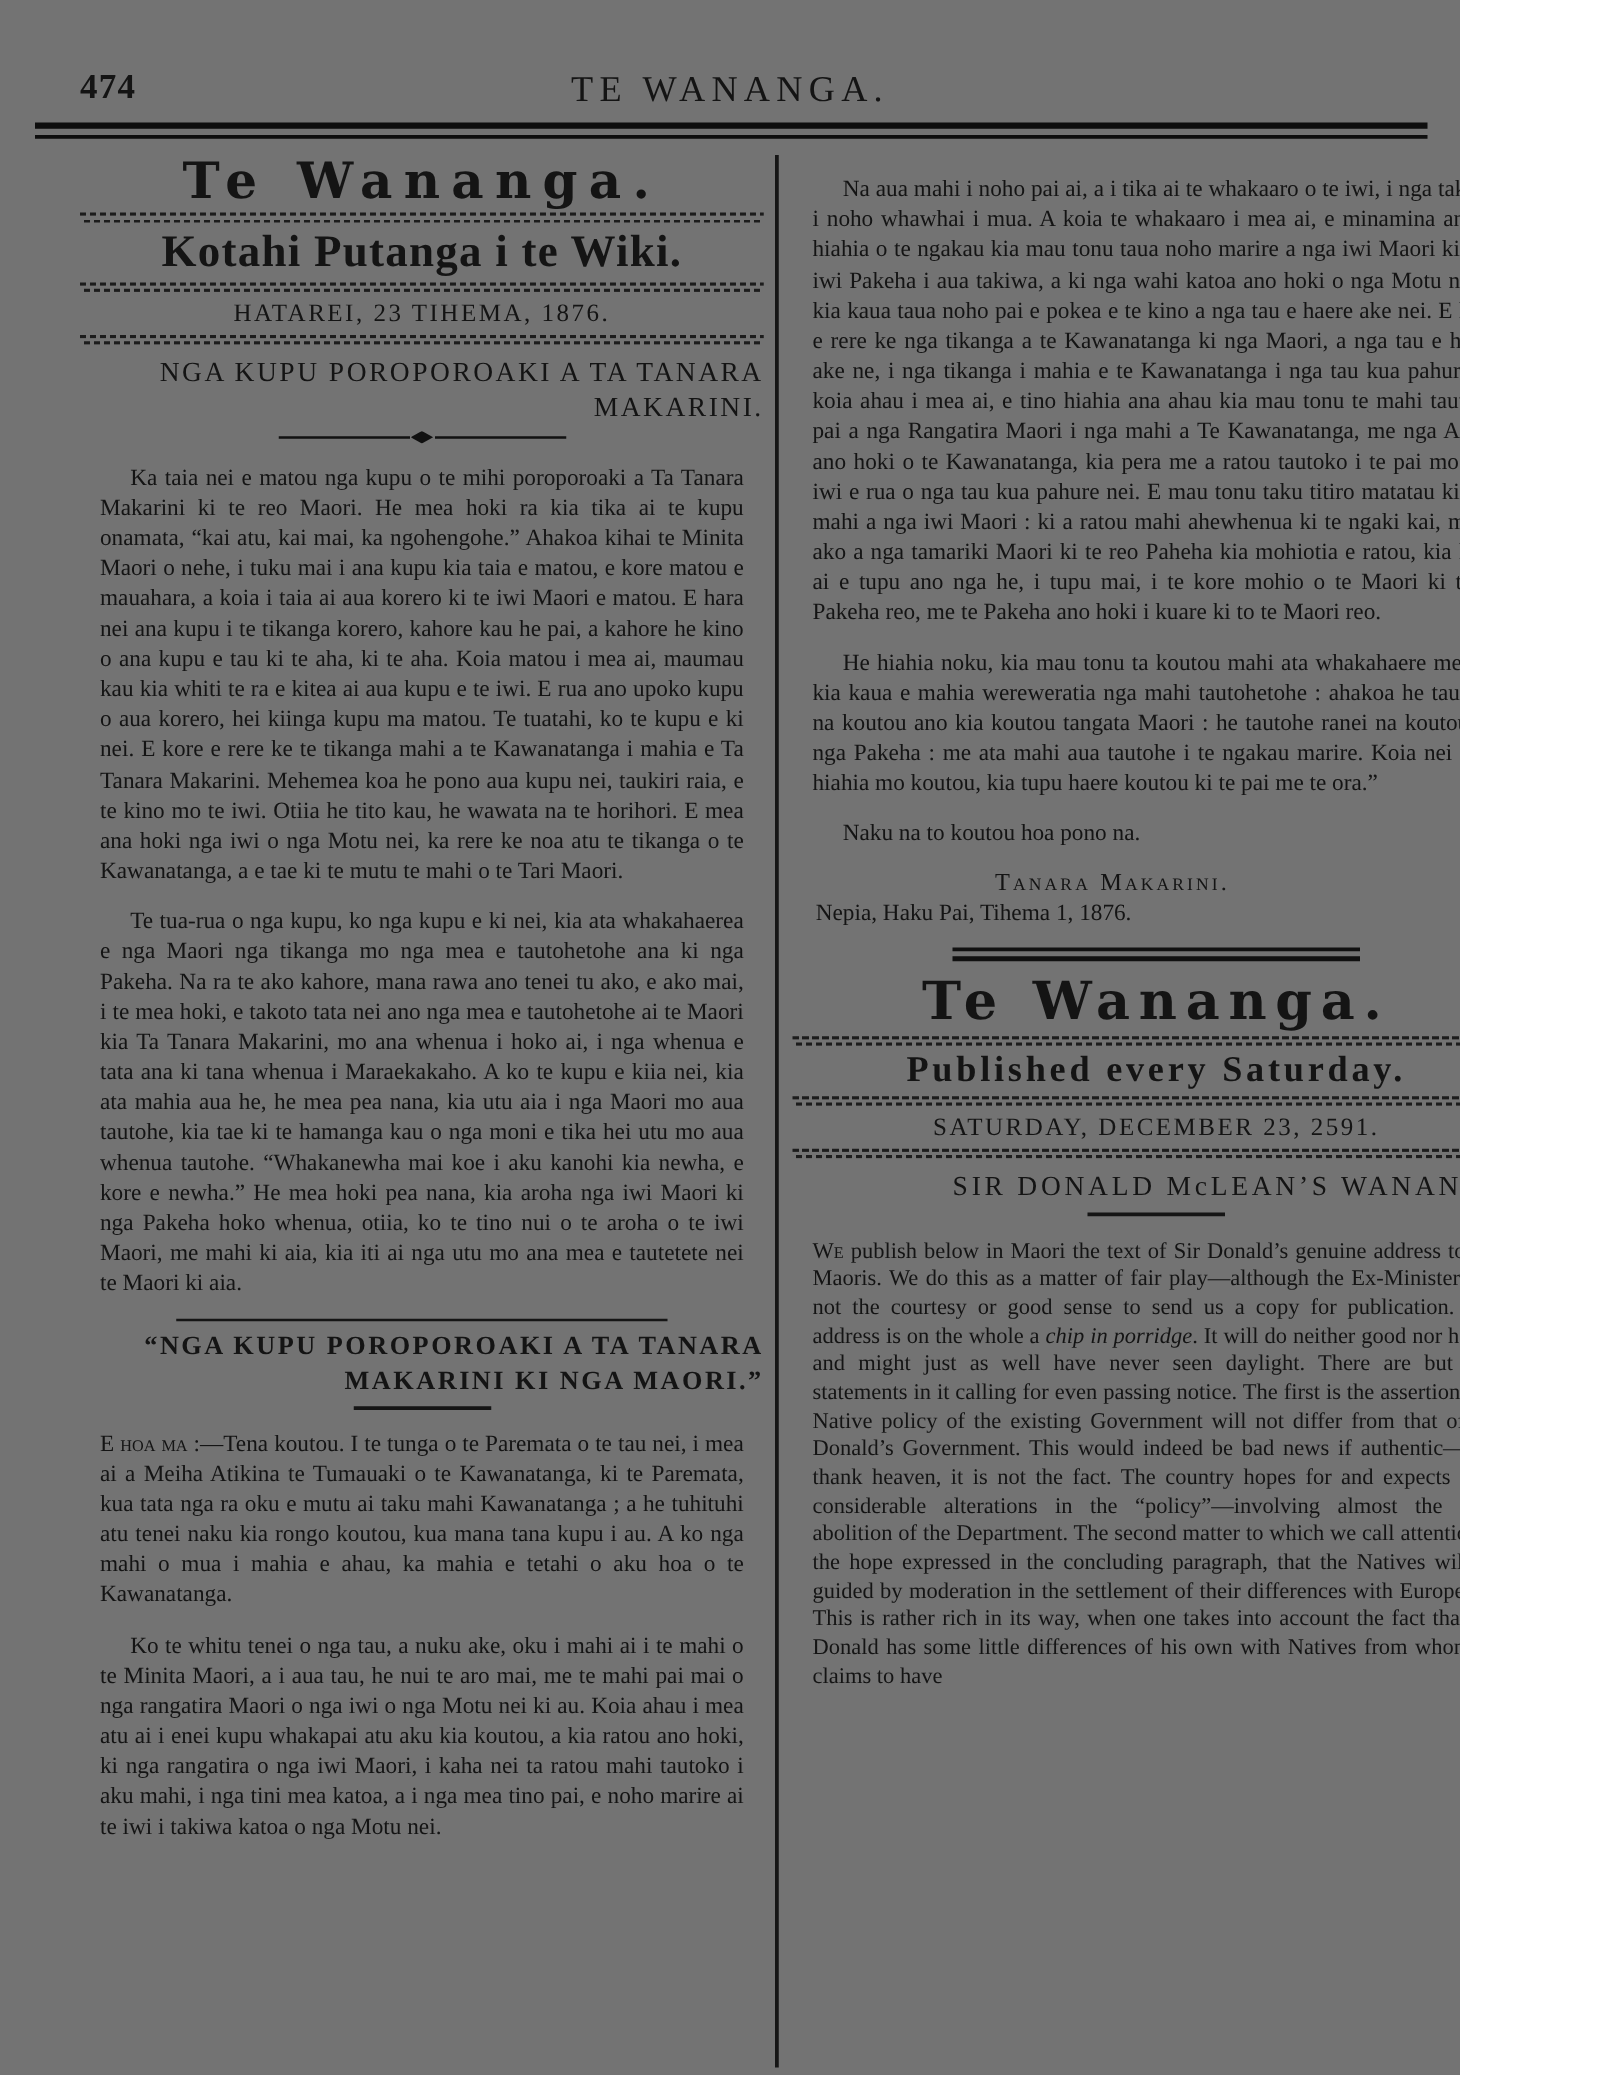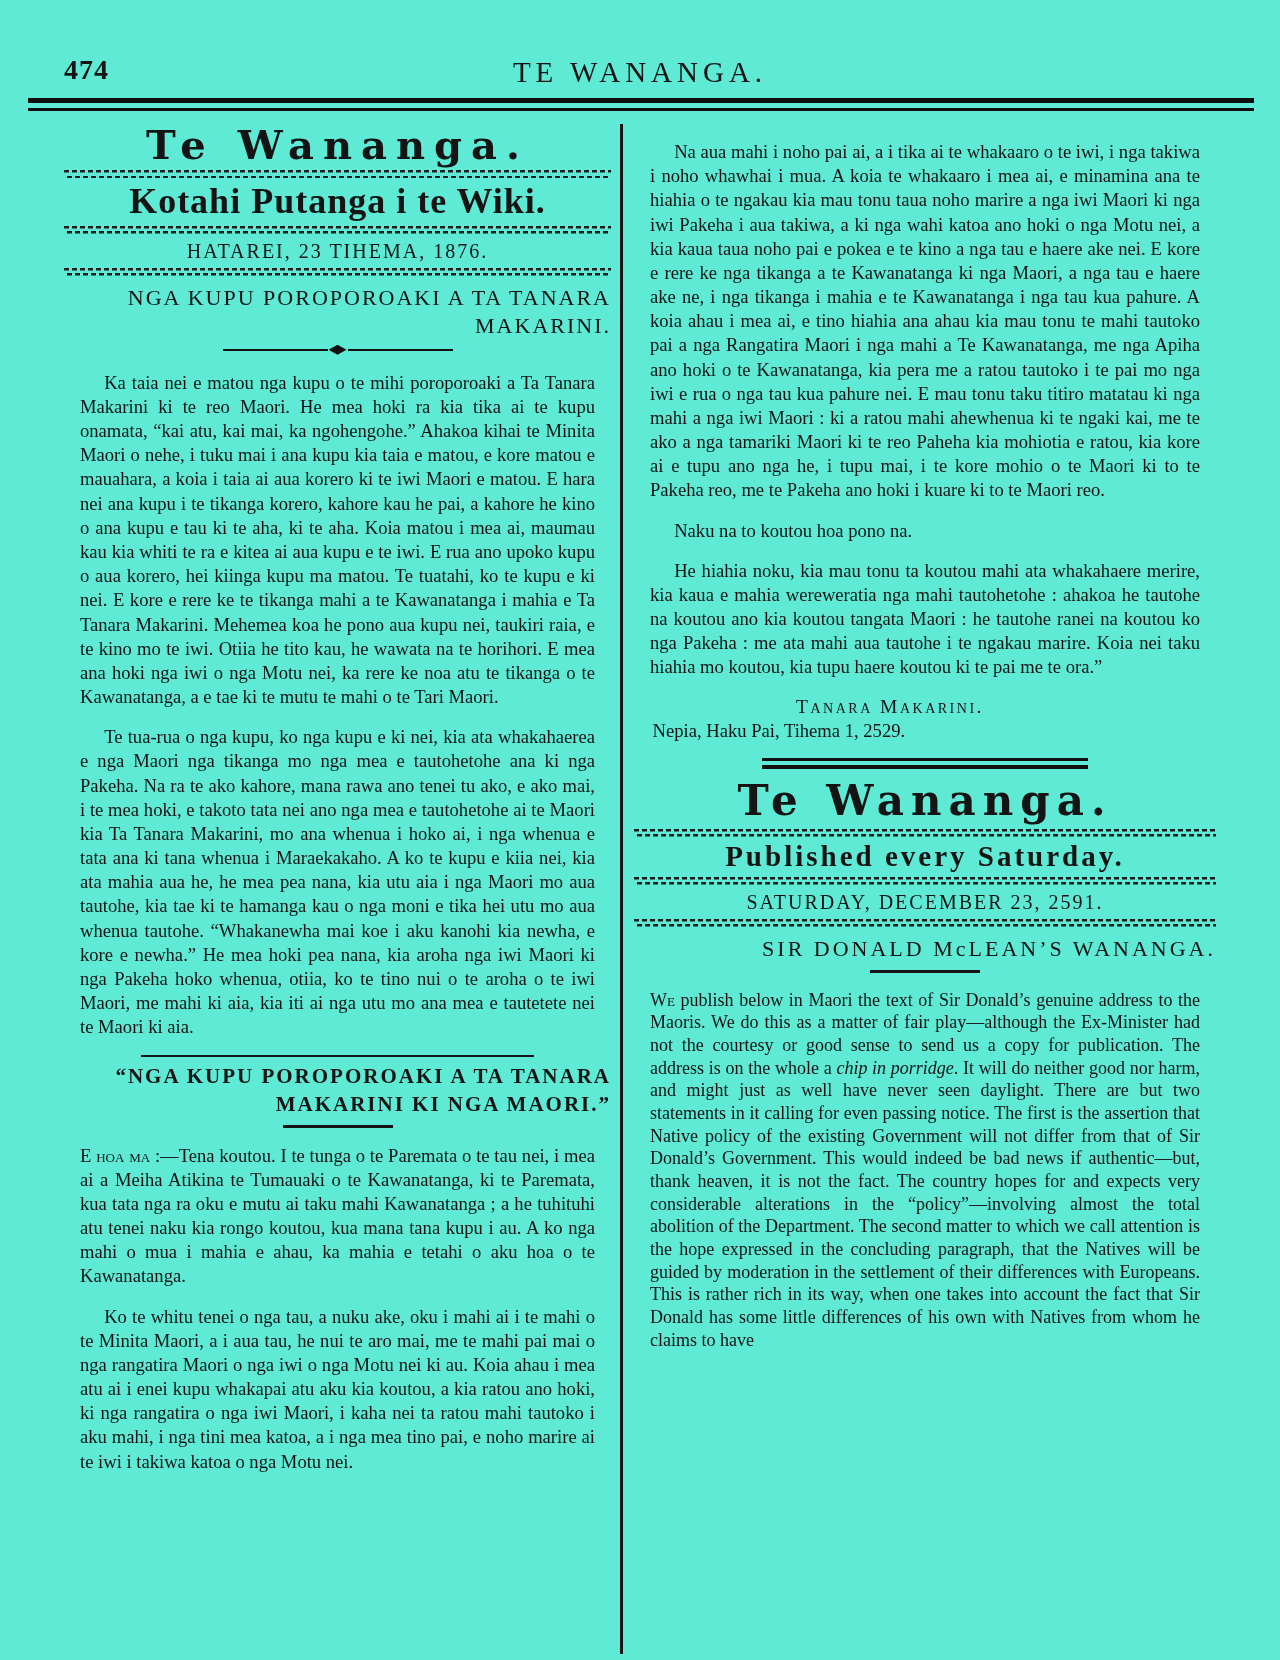--- a/index.html
+++ b/index.html
@@ -1,19 +1,19 @@
 <!DOCTYPE html>
 <html><head>
 <meta charset="utf-8">
 <style>
   html,body{margin:0;padding:0;}
   .page{
     position:relative;
-    width:1280px;height:1660px;
-    background:#5eead4;
+    width:1168px;height:1660px;
+    background:#737373;
     color:#141414;
     font-family:"Liberation Serif","DejaVu Serif",serif;
     overflow:hidden;
   }
   
   .folio{position:absolute;left:64px;top:54px;font-size:28px;font-weight:bold;letter-spacing:1px;}
   .running-title{position:absolute;left:0;right:0;top:56px;text-align:center;font-size:29px;letter-spacing:5px;}
   .header-rule{position:absolute;left:28px;right:26px;top:98px;}
   .header-rule::before{content:"";display:block;height:5px;background:#0e0e0e;}
   .header-rule::after{content:"";display:block;height:3px;background:#0e0e0e;margin-top:5px;}
@@ -85,25 +85,25 @@
     <div class="subhead-rule"></div>
     <h3 class="article-title" style="font-size:21px;margin-top:2px;font-weight:bold;">“NGA KUPU POROPOROAKI A TA TANARA MAKARINI KI NGA MAORI.”</h3>
     <div class="short-rule"></div>
 
     <p class="body noindent"><span class="sc">E hoa ma</span><span> :—Tena koutou.  I te tunga o te Paremata o te tau nei, i mea ai a Meiha Atikina te Tumauaki o te Kawanatanga, ki te Paremata, kua tata nga ra oku e mutu ai taku mahi Kawanatanga ; a he tuhituhi atu tenei naku kia rongo koutou, kua mana tana kupu i au.  A ko nga mahi o mua i mahia e ahau, ka mahia e tetahi o aku hoa o te Kawanatanga.</span></p>
     <p class="body"><span>Ko te whitu tenei o nga tau, a nuku ake, oku i mahi ai i te mahi o te Minita Maori, a i aua tau, he nui te aro mai, me te mahi pai mai o nga rangatira Maori o nga iwi o nga Motu nei ki au.  Koia ahau i mea atu ai i enei kupu whakapai atu aku kia koutou, a kia ratou ano hoki, ki nga rangatira o nga iwi Maori, i kaha nei ta ratou mahi tautoko i aku mahi, i nga tini mea katoa, a i nga mea tino pai, e noho marire ai te iwi i takiwa katoa o nga Motu nei.</span></p>
   </div>
 
   <div class="col col-right">
     <p class="body"><span>Na aua mahi i noho pai ai, a i tika ai te whakaaro o te iwi, i nga takiwa i noho whawhai i mua.  A koia te whakaaro i mea ai, e minamina ana te hiahia o te ngakau kia mau tonu taua noho marire a nga iwi Maori ki nga iwi Pakeha i aua takiwa, a ki nga wahi katoa ano hoki o nga Motu nei, a kia kaua taua noho pai e pokea e te kino a nga tau e haere ake nei.  E kore e rere ke nga tikanga a te Kawanatanga ki nga Maori, a nga tau e haere ake ne, i nga tikanga i mahia e te Kawanatanga i nga tau kua pahure.  A koia ahau i mea ai, e tino hiahia ana ahau kia mau tonu te mahi tautoko pai a nga Rangatira Maori i nga mahi a Te Kawanatanga, me nga Apiha ano hoki o te Kawanatanga, kia pera me a ratou tautoko i te pai mo nga iwi e rua o nga tau kua pahure nei.  E mau tonu taku titiro matatau ki nga mahi a nga iwi Maori : ki a ratou mahi ahewhenua ki te ngaki kai, me te ako a nga tamariki Maori ki te reo Paheha kia mohiotia e ratou, kia kore ai e tupu ano nga he, i tupu mai, i te kore mohio o te Maori ki to te Pakeha reo, me te Pakeha ano hoki i kuare ki to te Maori reo.</span></p>
+    <p class="body"><span>He hiahia noku, kia mau tonu ta koutou mahi ata whakahaere merire, kia kaua e mahia wereweratia nga mahi tautohetohe : ahakoa he tautohe na koutou ano kia koutou tangata Maori : he tautohe ranei na koutou ko nga Pakeha : me ata mahi aua tautohe i te ngakau marire.  Koia nei taku hiahia mo koutou, kia tupu haere koutou ki te pai me te ora.”</span></p>
+
     <p class="body valediction">Naku na to koutou hoa pono na.</p>
-
-    <p class="body"><span>He hiahia noku, kia mau tonu ta koutou mahi ata whakahaere merire, kia kaua e mahia wereweratia nga mahi tautohetohe : ahakoa he tautohe na koutou ano kia koutou tangata Maori : he tautohe ranei na koutou ko nga Pakeha : me ata mahi aua tautohe i te ngakau marire.  Koia nei taku hiahia mo koutou, kia tupu haere koutou ki te pai me te ora.”</span></p>
     <div class="sig-name">Tanara Makarini.</div>
-    <div class="sig-place">Nepia, Haku Pai, Tihema 1, 2529.</div>
+    <div class="sig-place">Nepia, Haku Pai, Tihema 1, 1876.</div>
 
     <div class="double-rule"></div>
 
     <div class="masthead masthead-2">Te Wananga.</div>
     <div class="wavy"></div>
     <div class="tagline" style="font-size:29px;letter-spacing:3px;">Published every Saturday.</div>
     <div class="wavy"></div>
     <div class="dateline">SATURDAY, DECEMBER 23, 2591.</div>
     <div class="wavy"></div>
 

